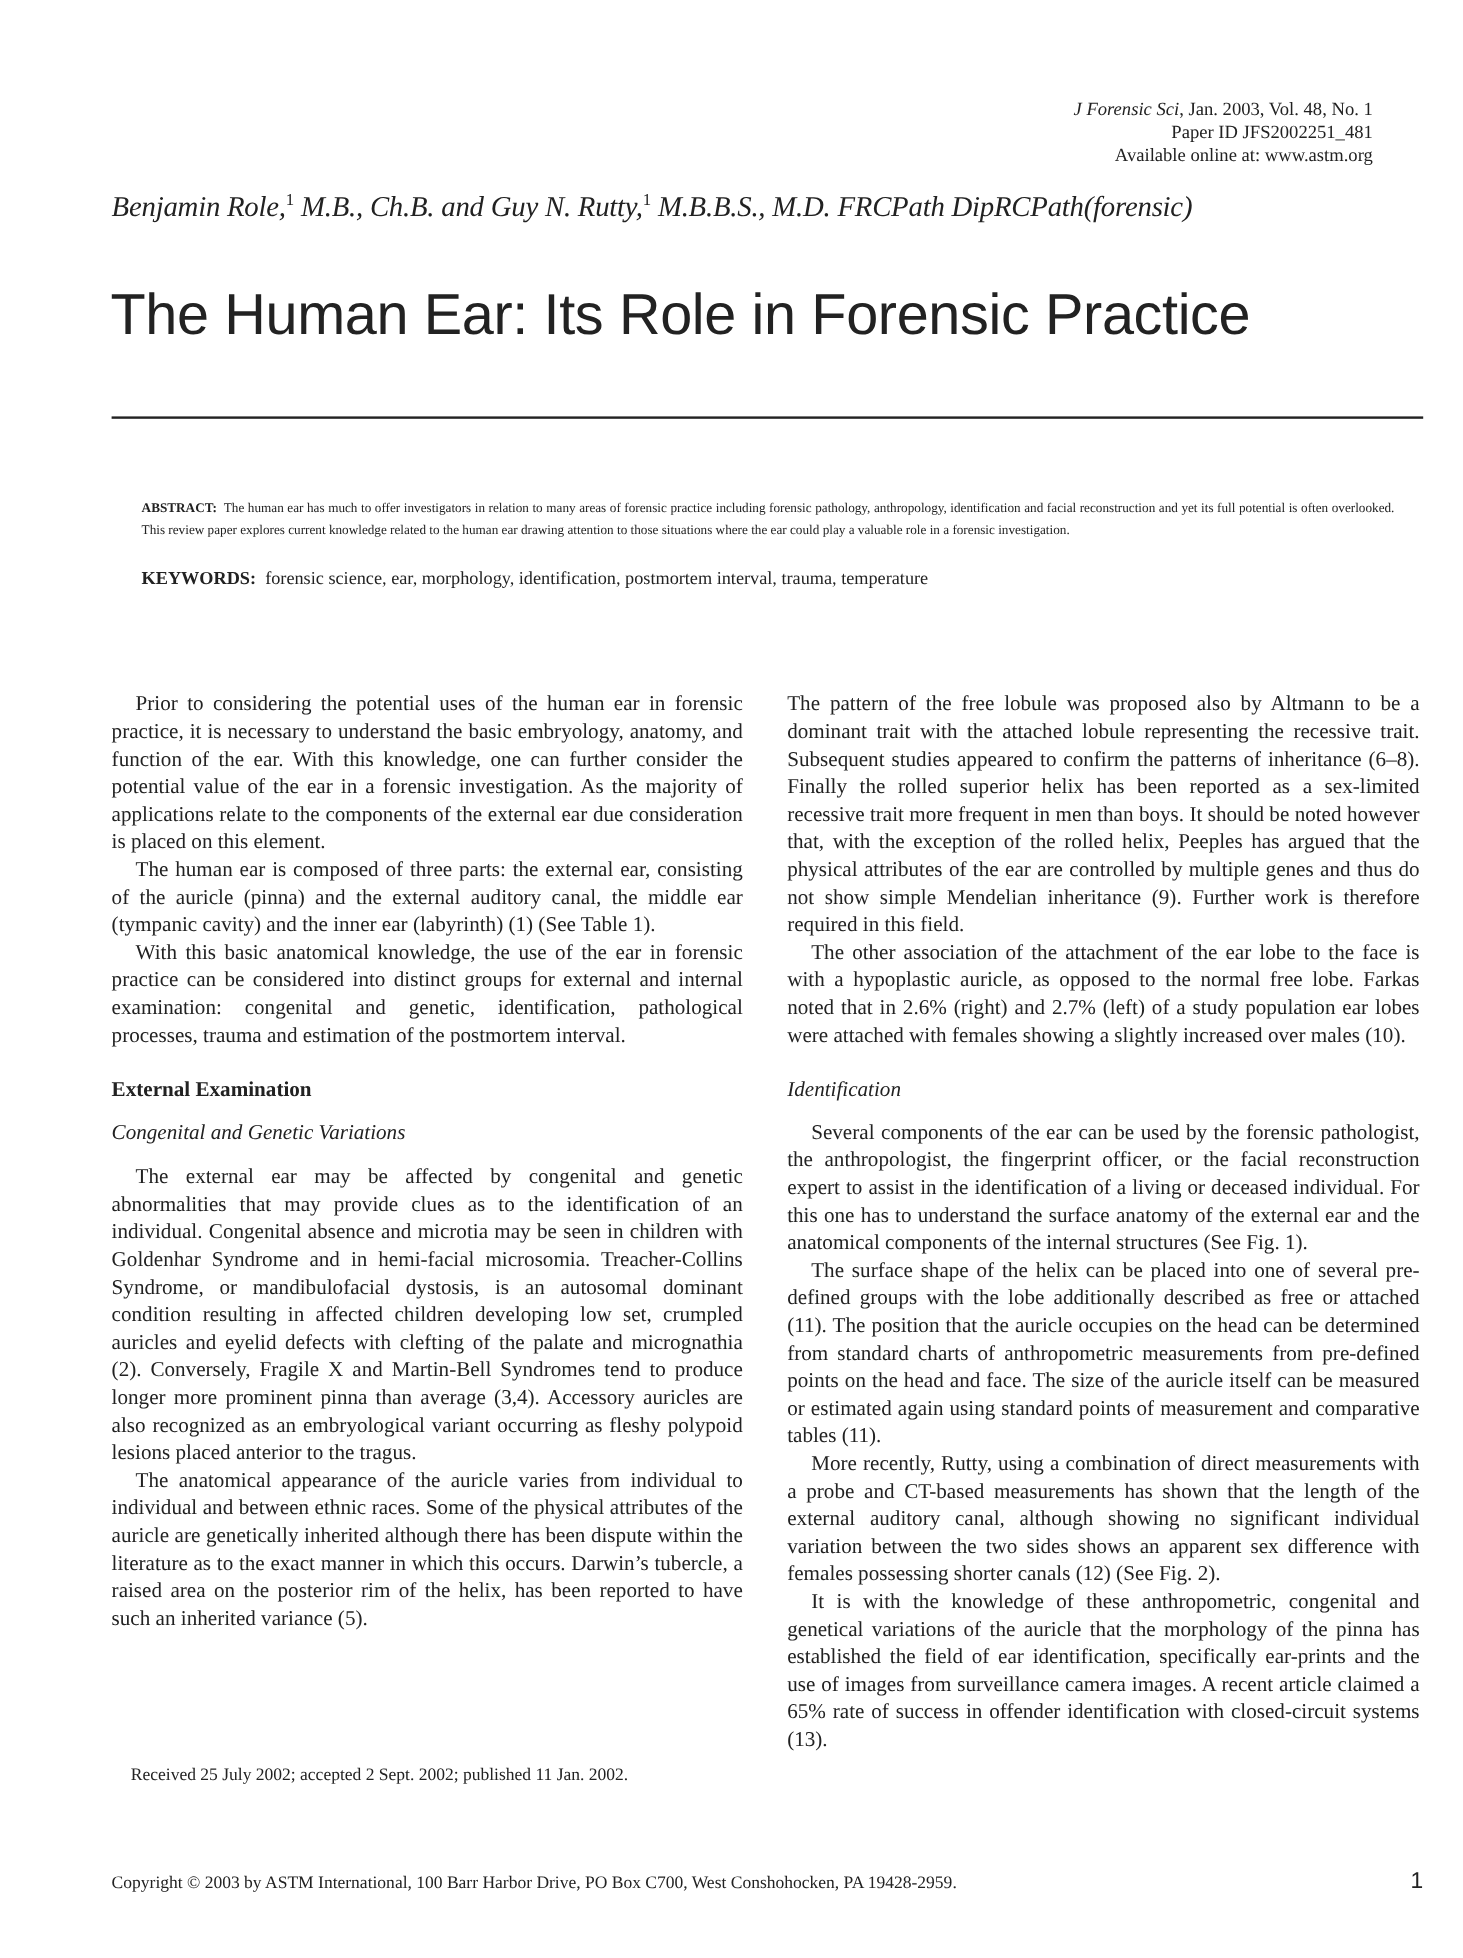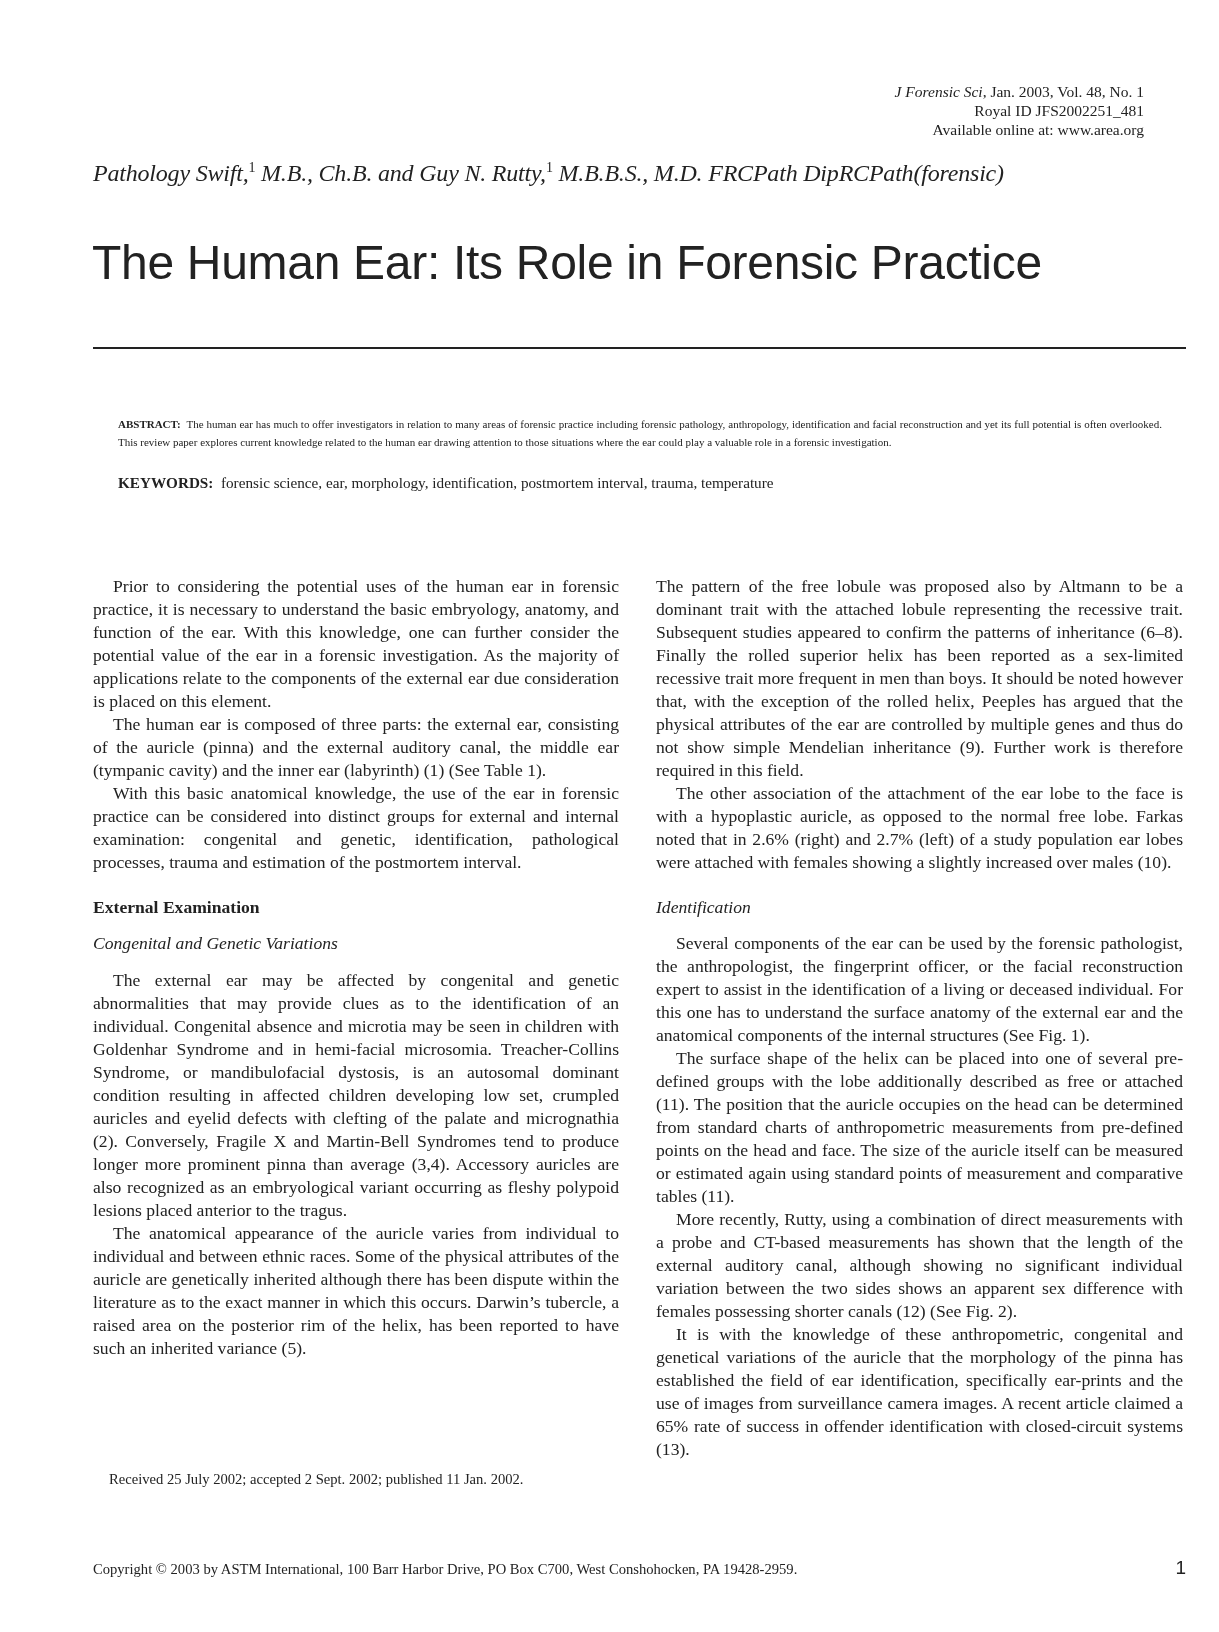--- a/index.html
+++ b/index.html
@@ -66,25 +66,25 @@
   .footer .copy { position: absolute; left: 0; top: 0; white-space: nowrap; }
   .footer .pnum { position: absolute; right: 0; top: -4px; font-family: "Liberation Sans", sans-serif; font-size: 19px; }
 </style>
 </head>
 <body>
 
 <div class="page">
 
   <div class="journal-info">
     <div><span class="j">J Forensic Sci</span><span>, Jan. 2003, Vol. 48, No. 1</span></div>
-    <div>Royal ID JFS2002251_481</div>
-    <div>Available online at: www.area.org</div>
+    <div>Paper ID JFS2002251_481</div>
+    <div>Available online at: www.astm.org</div>
   </div>
 
-  <div class="authors"><span>Pathology Swift,</span><sup>1</sup><span> M.B., Ch.B. and </span><span>Guy N. Rutty,</span><sup>1</sup><span> M.B.B.S., M.D. FRCPath DipRCPath(forensic)</span></div>
+  <div class="authors"><span>Benjamin Role,</span><sup>1</sup><span> M.B., Ch.B. and </span><span>Guy N. Rutty,</span><sup>1</sup><span> M.B.B.S., M.D. FRCPath DipRCPath(forensic)</span></div>
 
   <h1 class="title">The Human Ear: Its Role in Forensic Practice</h1>
   <div class="title-rule"></div>
 
   <div class="abstract"><b>ABSTRACT:</b>&nbsp; <span>The human ear has much to offer investigators in relation to many areas of forensic practice including forensic pathology, anthropology, identification and facial reconstruction and yet its full potential is often overlooked. This review paper explores current knowledge related to the human ear drawing attention to those situations where the ear could play a valuable role in a forensic investigation.</span></div>
 
   <div class="keywords"><b>KEYWORDS:</b>&nbsp; <span>forensic science, ear, morphology, identification, postmortem interval, trauma, temperature</span></div>
 
   <div class="col col-left">
     <p>Prior to considering the potential uses of the human ear in forensic practice, it is necessary to understand the basic embryology, anatomy, and function of the ear. With this knowledge, one can further consider the potential value of the ear in a forensic investigation. As the majority of applications relate to the components of the external ear due consideration is placed on this element.</p>

